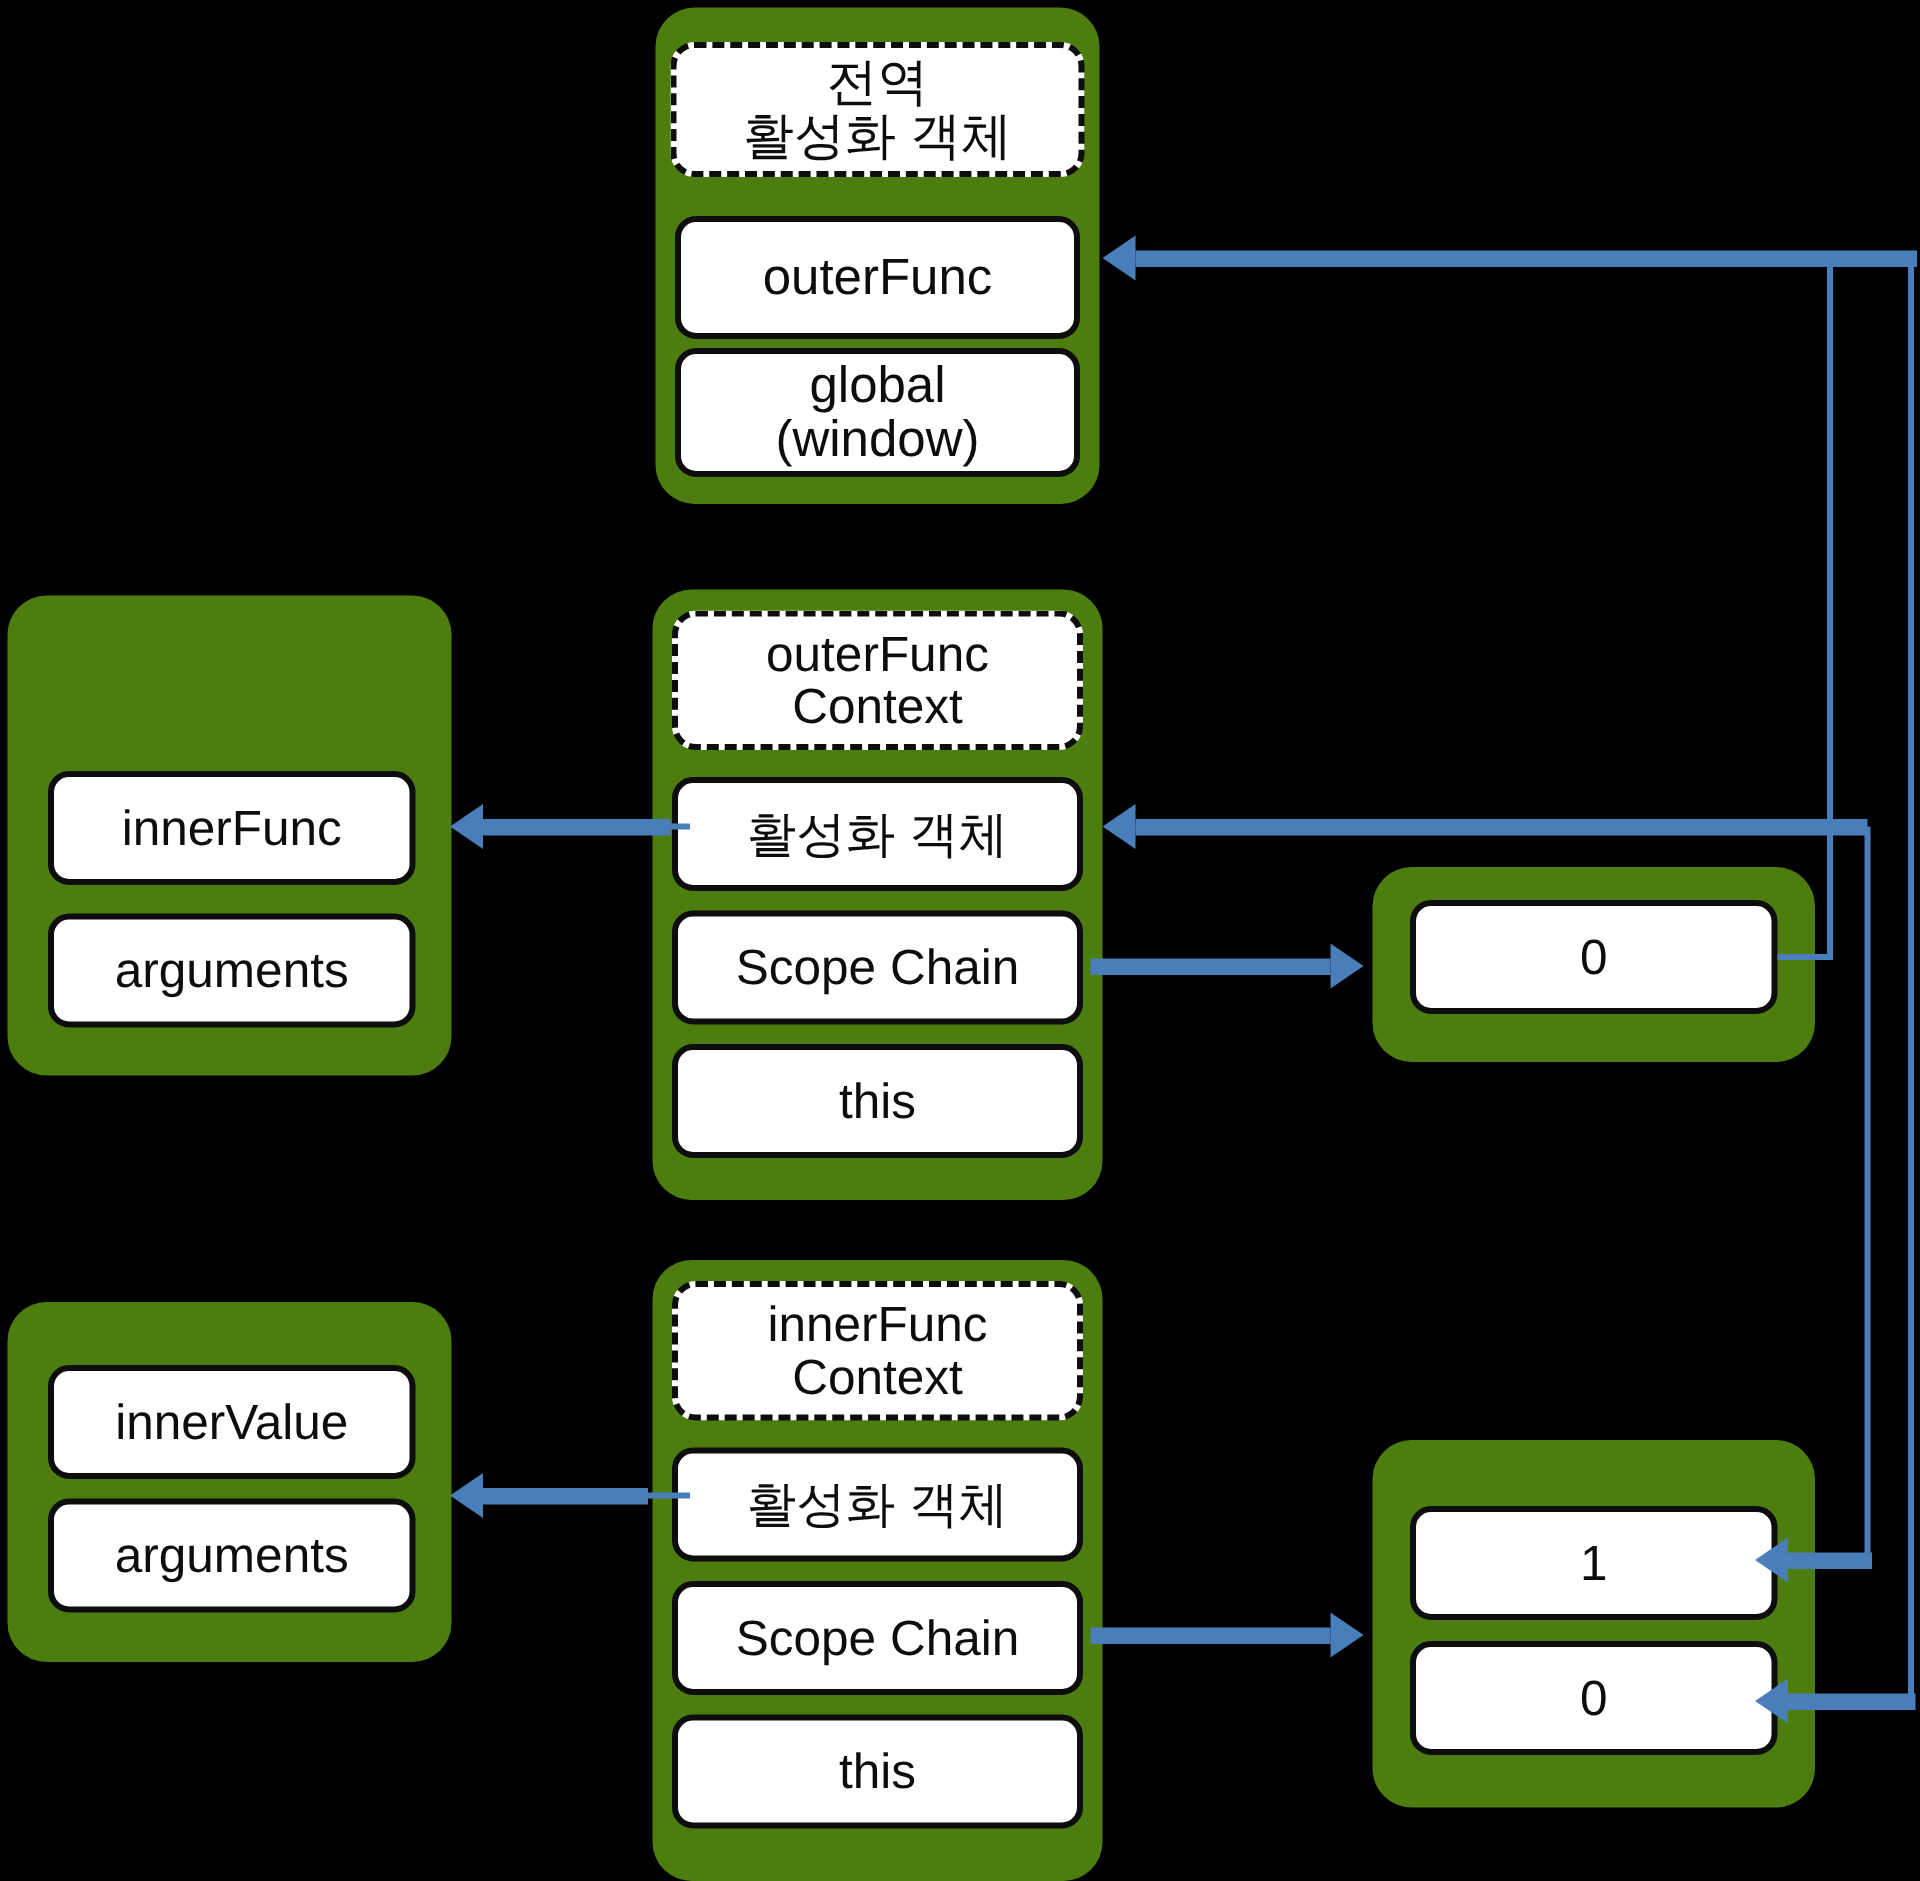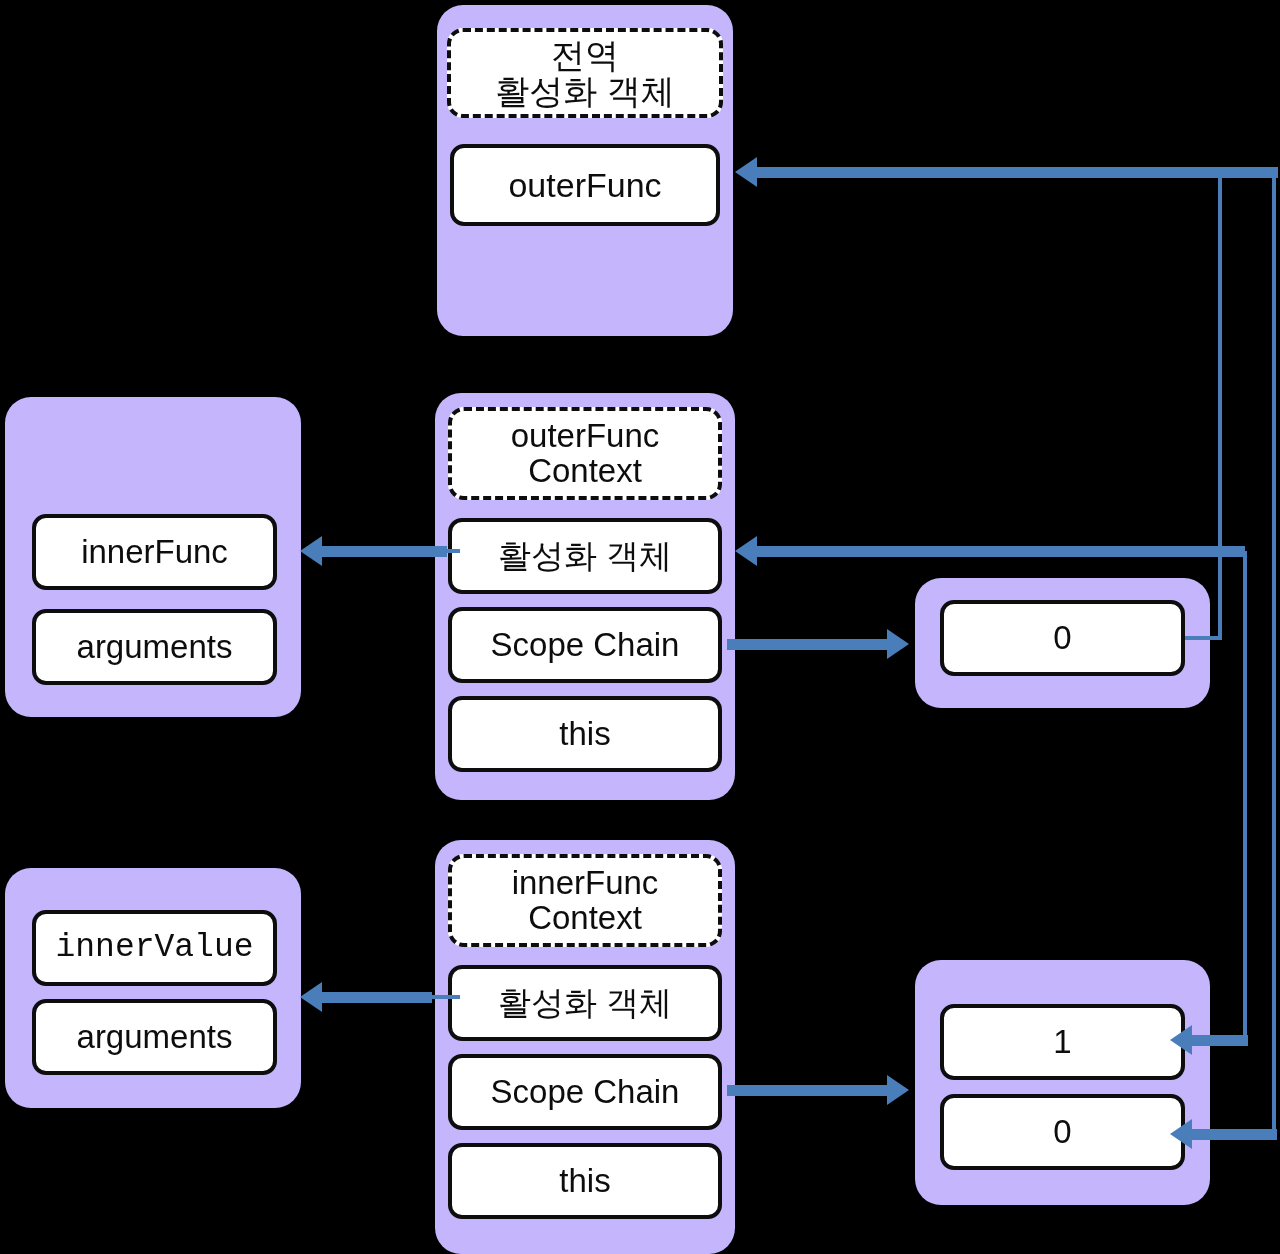--- a/index.html
+++ b/index.html
@@ -1,20 +1,20 @@
 <!DOCTYPE html>
 <html><head>
 <meta charset="utf-8">
 <style>
   html,body{margin:0;padding:0;background:#000;}
   #stage{position:relative;width:1280px;height:1254px;background:#000;
          font-family:"Liberation Sans","DejaVu Sans",sans-serif;overflow:hidden;}
 
   
-  .panel{position:absolute;background:#c4b5fd;border-radius:26px;box-sizing:border-box;}
+  .panel{position:absolute;background:#4d7c0f;border-radius:26px;box-sizing:border-box;}
 
   
   .slot{position:absolute;background:#fff;border:4px solid #0d0d0d;border-radius:14px;
         box-sizing:border-box;display:flex;align-items:center;justify-content:center;
         text-align:center;color:#0d0d0d;line-height:1.06;}
 
   
   .slot.dashed{border:4px dashed #0d0d0d;border-radius:16px;}
 
   .t34{font-size:34px;}
@@ -38,20 +38,24 @@
 <div id="stage">
 
   
   <div class="panel" style="left:437px;top:5px;width:296px;height:331px;">
     <div class="slot dashed t34" style="left:10px;top:23px;width:276px;height:90px;flex-direction:column;">
       <span>전역</span>
       <span>활성화 객체</span>
     </div>
     <div class="slot t34" style="left:13px;top:139px;width:270px;height:82px;">
       <span>outerFunc</span>
+    </div>
+    <div class="slot t34" style="left:13px;top:227px;width:270px;height:86px;flex-direction:column;">
+      <span>global</span>
+      <span>(window)</span>
     </div>
   </div>
 
   
   <div class="panel" style="left:5px;top:397px;width:296px;height:320px;">
     <div class="slot t33" style="left:27px;top:117px;width:245px;height:76px;">
       <span>innerFunc</span>
     </div>
     <div class="slot t33" style="left:27px;top:212px;width:245px;height:76px;">
       <span>arguments</span>
@@ -77,21 +81,21 @@
 
   
   <div class="panel" style="left:915px;top:578px;width:295px;height:130px;">
     <div class="slot t33" style="left:25px;top:22px;width:245px;height:76px;">
       <span>0</span>
     </div>
   </div>
 
   
   <div class="panel" style="left:5px;top:868px;width:296px;height:240px;">
-    <div class="slot t33" style="left:27px;top:42px;width:245px;height:76px;font-family:Liberation Mono, monospace;">
+    <div class="slot t33" style="left:27px;top:42px;width:245px;height:76px;">
       <span>innerValue</span>
     </div>
     <div class="slot t33" style="left:27px;top:131px;width:245px;height:76px;">
       <span>arguments</span>
     </div>
   </div>
 
   
   <div class="panel" style="left:435px;top:840px;width:300px;height:414px;">
     <div class="slot dashed t33" style="left:13px;top:14px;width:274px;height:93px;flex-direction:column;">

